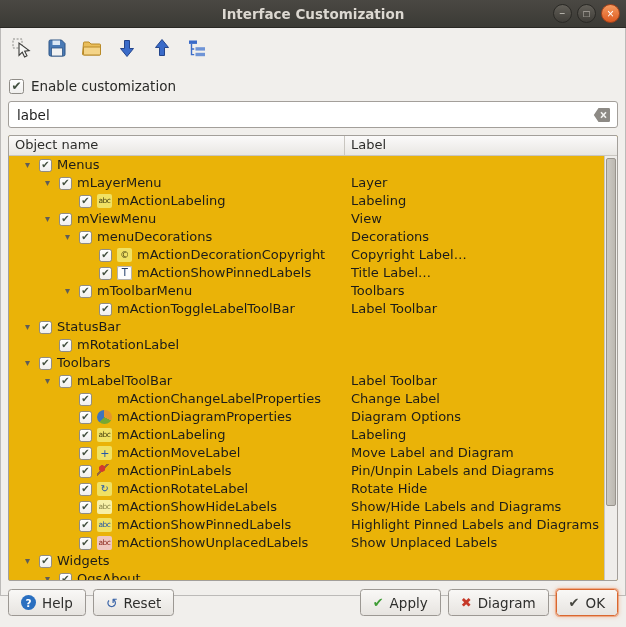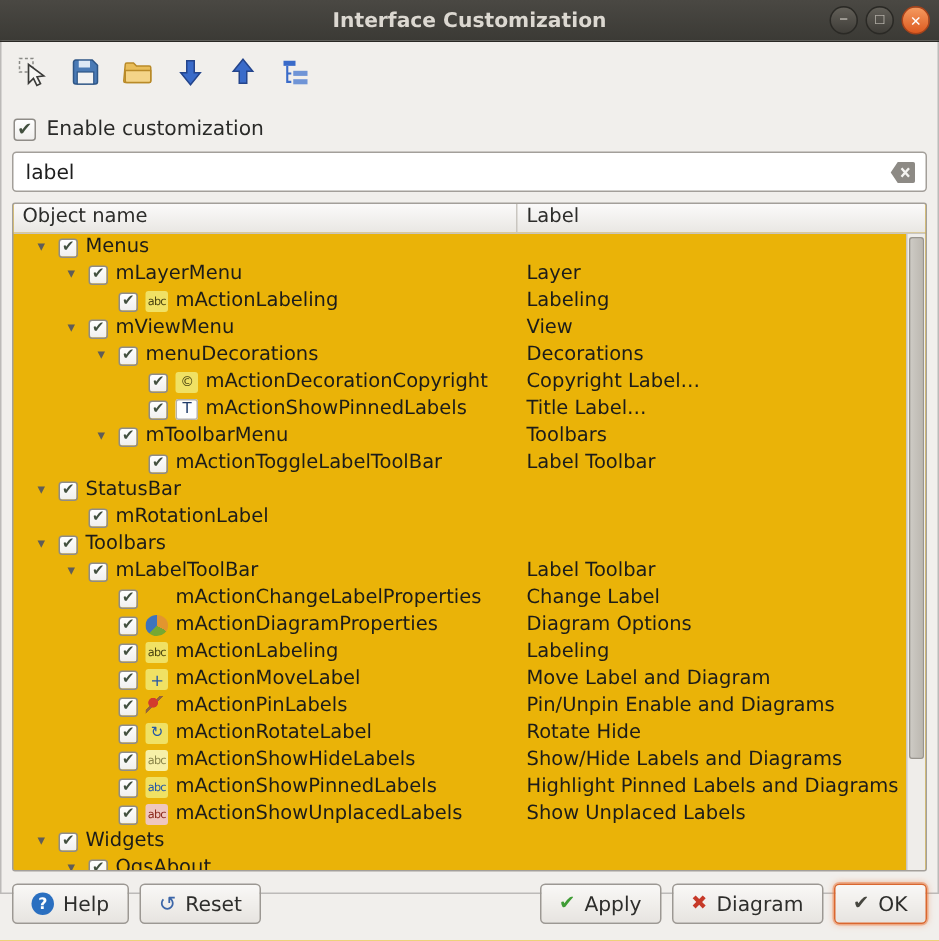--- a/index.html
+++ b/index.html
@@ -311,21 +311,21 @@
           </div>
           <div class="tcell label">Move Label and Diagram</div>
         </div>
         <div class="trow">
           <div class="tcell name" style="padding-left: 56px;">
             <span class="expander"></span>
             <span class="cbox">✔</span>
             <span class="ticon pin"></span>
             <span class="tname">mActionPinLabels</span>
           </div>
-          <div class="tcell label">Pin/Unpin Enable and Diagrams</div>
+          <div class="tcell label">Pin/Unpin Labels and Diagrams</div>
         </div>
         <div class="trow">
           <div class="tcell name" style="padding-left: 56px;">
             <span class="expander"></span>
             <span class="cbox">✔</span>
             <span class="ticon" style="background: rgb(240, 225, 100); color: rgb(36, 87, 168); font-size: 10px;">↻</span>
             <span class="tname">mActionRotateLabel</span>
           </div>
           <div class="tcell label">Rotate Hide</div>
         </div>

